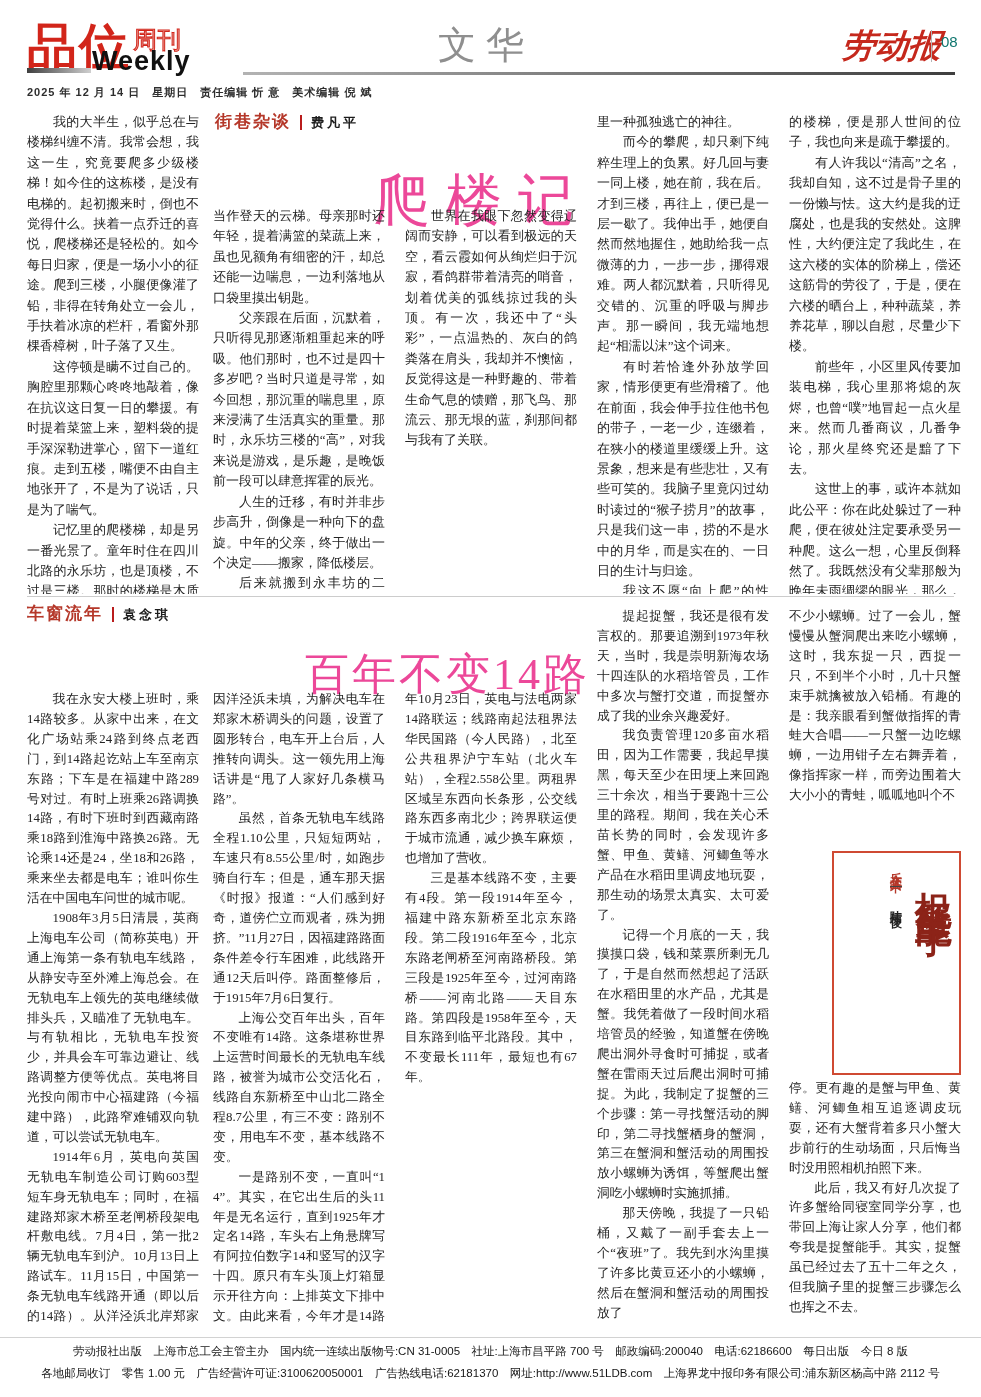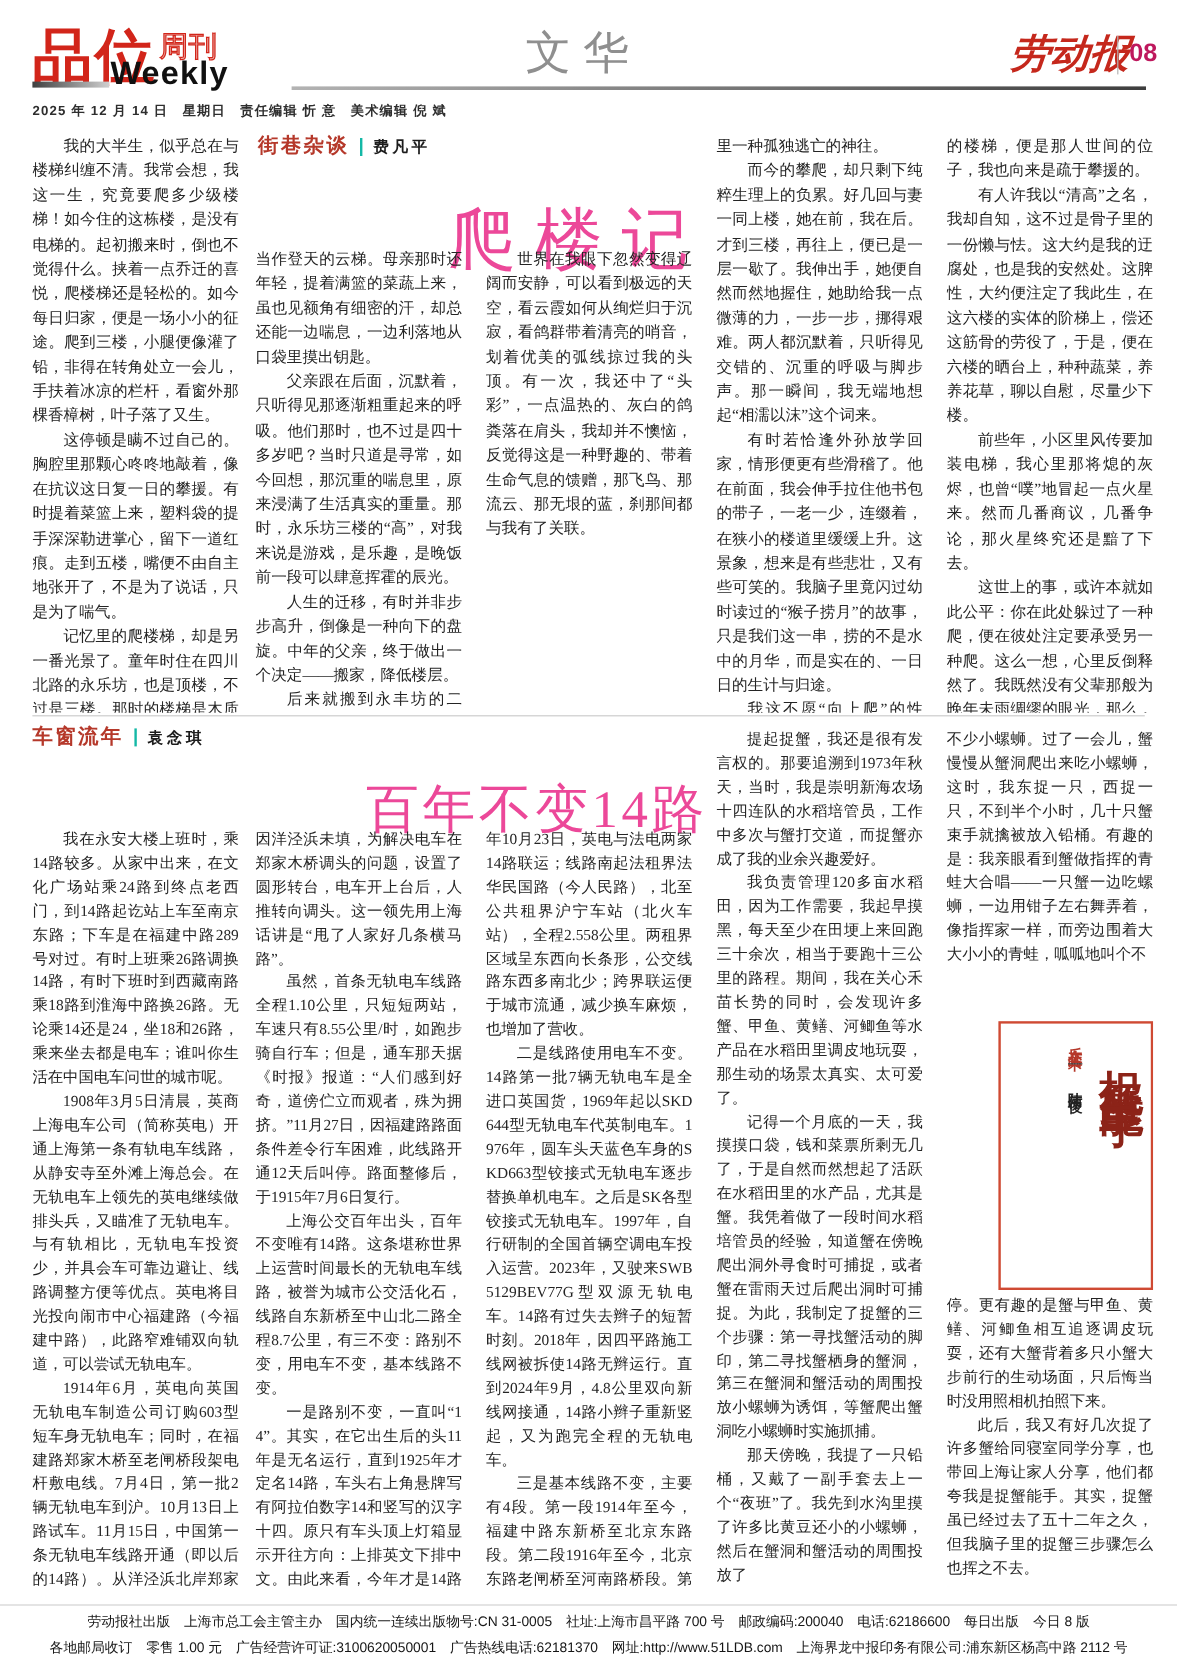--- a/index.html
+++ b/index.html
@@ -17,24 +17,24 @@
   .header-rule{position:absolute;left:243px;top:72px;width:712px;height:3px;
         background:linear-gradient(to right,#b3b3b3,#3e3e3e);}
   .dateline{position:absolute;left:27px;top:85px;font-family:"Liberation Sans","DejaVu Sans",sans-serif;
         font-size:11px;font-weight:bold;color:#2e2e2e;letter-spacing:1px;}
   .section-title{position:absolute;left:438px;top:26px;font-size:38px;color:#8f8f8f;
         letter-spacing:10px;font-weight:400;line-height:1;}
   .masthead{position:absolute;left:842px;top:30px;font-size:33px;font-weight:bold;font-style:italic;
         color:#c5281c;transform:skewX(-6deg);line-height:1;}
   .pageno-sep{position:absolute;left:931px;top:30px;height:32px;border-left:1px solid #b5b5b5;}
   .pageno{position:absolute;left:941px;top:34px;font-family:"Liberation Sans","DejaVu Sans",sans-serif;
-        font-size:21px;font-weight:bold;color:#be185d;line-height:1;}
+        font-size:15px;font-weight:normal;color:#0f766e;line-height:1;}
   
   .kicker{position:absolute;font-size:17px;font-weight:bold;color:#b5382a;letter-spacing:2px;}
-  .kicker .author{font-size:13px;color:#1c1c1c;border-left:2px solid #14b8a6;
+  .kicker .author{font-size:13px;color:#1c1c1c;border-left:2px solid #b91c1c;
         margin-left:9px;padding-left:9px;letter-spacing:3px;}
   #a1-kicker{left:215px;top:110px;}
   #a2-kicker{left:27px;top:602px;}
   .headline{position:absolute;color:#ec4899;text-align:right;line-height:1;font-weight:400;}
   #a1-title{left:213px;top:134px;width:377px;font-size:56px;letter-spacing:16px;}
   #a2-title{left:27px;top:624px;width:563px;font-size:44px;letter-spacing:3px;}
   
   .textcol{position:absolute;width:172px;text-align:justify;text-justify:inter-ideograph;
         word-break:break-all;color:#242424;overflow:hidden;}
   .textcol p{margin:0;}
@@ -136,21 +136,20 @@
         <p class="para">1914年6月，英电向英国无轨电车制造公司订购603型短车身无轨电车；同时，在福建路郑家木桥至老闸桥段架电杆敷电线。7月4日，第一批2辆无轨电车到沪。10月13日上路试车。11月15日，中国第一条无轨电车线路开通（即以后的14路）。从洋泾浜北岸郑家木桥（今福建中路延安东路口）出发，沿福建路往北过南京路，至苏州河南岸老闸桥南堍（今福建中路北京东路），中设站南京路（今南京东路）。</p>
       </div>
     <div class="textcol a2col" id="a2c2">
         <p class="cont">因洋泾浜未填，为解决电车在郑家木桥调头的问题，设置了圆形转台，电车开上台后，人推转向调头。这一领先用上海话讲是“甩了人家好几条横马路”。</p>
         <p class="para">虽然，首条无轨电车线路全程1.10公里，只短短两站，车速只有8.55公里/时，如跑步骑自行车；但是，通车那天据《时报》报道：“人们感到好奇，道傍伫立而观者，殊为拥挤。”11月27日，因福建路路面条件差令行车困难，此线路开通12天后叫停。路面整修后，于1915年7月6日复行。</p>
         <p class="para">上海公交百年出头，百年不变唯有14路。这条堪称世界上运营时间最长的无轨电车线路，被誉为城市公交活化石，线路自东新桥至中山北二路全程8.7公里，有三不变：路别不变，用电车不变，基本线路不变。</p>
         <p class="para">一是路别不变，一直叫“14”。其实，在它出生后的头11年是无名运行，直到1925年才定名14路，车头右上角悬牌写有阿拉伯数字14和竖写的汉字十四。原只有车头顶上灯箱显示开往方向：上排英文下排中文。由此来看，今年才是14路正式亮相上海整百年。</p>
       </div>
     <div class="textcol a2col" id="a2c3">
         <p class="cont">年10月23日，英电与法电两家14路联运；线路南起法租界法华民国路（今人民路），北至公共租界沪宁车站（北火车站），全程2.558公里。两租界区域呈东西向长条形，公交线路东西多南北少；跨界联运便于城市流通，减少换车麻烦，也增加了营收。</p>
-        <p class="para">二是线路使用电车不变。14路第一批7辆无轨电车是全进口英国货，1969年起以SKD644型无轨电车代英制电车。1976年，圆车头天蓝色车身的SKD663型铰接式无轨电车逐步替换单机电车。之后是SK各型铰接式无轨电车。1997年，自行研制的全国首辆空调电车投入运营。2023年，又驶来SWB5129BEV77G型双源无轨电车。14路有过失去辫子的短暂时刻。2018年，因四平路施工线网被拆使14路无辫运行。直到2024年9月，4.8公里双向新线网接通，14路小辫子重新竖起，又为跑完全程的无轨电车。</p>
         <p class="para">三是基本线路不变，主要有4段。第一段1914年至今，福建中路东新桥至北京东路段。第二段1916年至今，北京东路老闸桥至河南路桥段。第三段是1925年至今，过河南路桥——河南北路——天目东路。第四段是1958年至今，天目东路到临平北路段。其中，不变最长111年，最短也有67年。</p>
       </div>
   </section>
 
   <section>
     <div class="textcol a3col" id="a3c1">
         <p class="para">提起捉蟹，我还是很有发言权的。那要追溯到1973年秋天，当时，我是崇明新海农场十四连队的水稻培管员，工作中多次与蟹打交道，而捉蟹亦成了我的业余兴趣爱好。</p>
         <p class="para">我负责管理120多亩水稻田，因为工作需要，我起早摸黑，每天至少在田埂上来回跑三十余次，相当于要跑十三公里的路程。期间，我在关心禾苗长势的同时，会发现许多蟹、甲鱼、黄鳝、河鲫鱼等水产品在水稻田里调皮地玩耍，那生动的场景太真实、太可爱了。</p>
         <p class="para">记得一个月底的一天，我摸摸口袋，钱和菜票所剩无几了，于是自然而然想起了活跃在水稻田里的水产品，尤其是蟹。我凭着做了一段时间水稻培管员的经验，知道蟹在傍晚爬出洞外寻食时可捕捉，或者蟹在雷雨天过后爬出洞时可捕捉。为此，我制定了捉蟹的三个步骤：第一寻找蟹活动的脚印，第二寻找蟹栖身的蟹洞，第三在蟹洞和蟹活动的周围投放小螺蛳为诱饵，等蟹爬出蟹洞吃小螺蛳时实施抓捕。</p>
         <p class="para">那天傍晚，我提了一只铅桶，又戴了一副手套去上一个“夜班”了。我先到水沟里摸了许多比黄豆还小的小螺蛳，然后在蟹洞和蟹活动的周围投放了</p>

